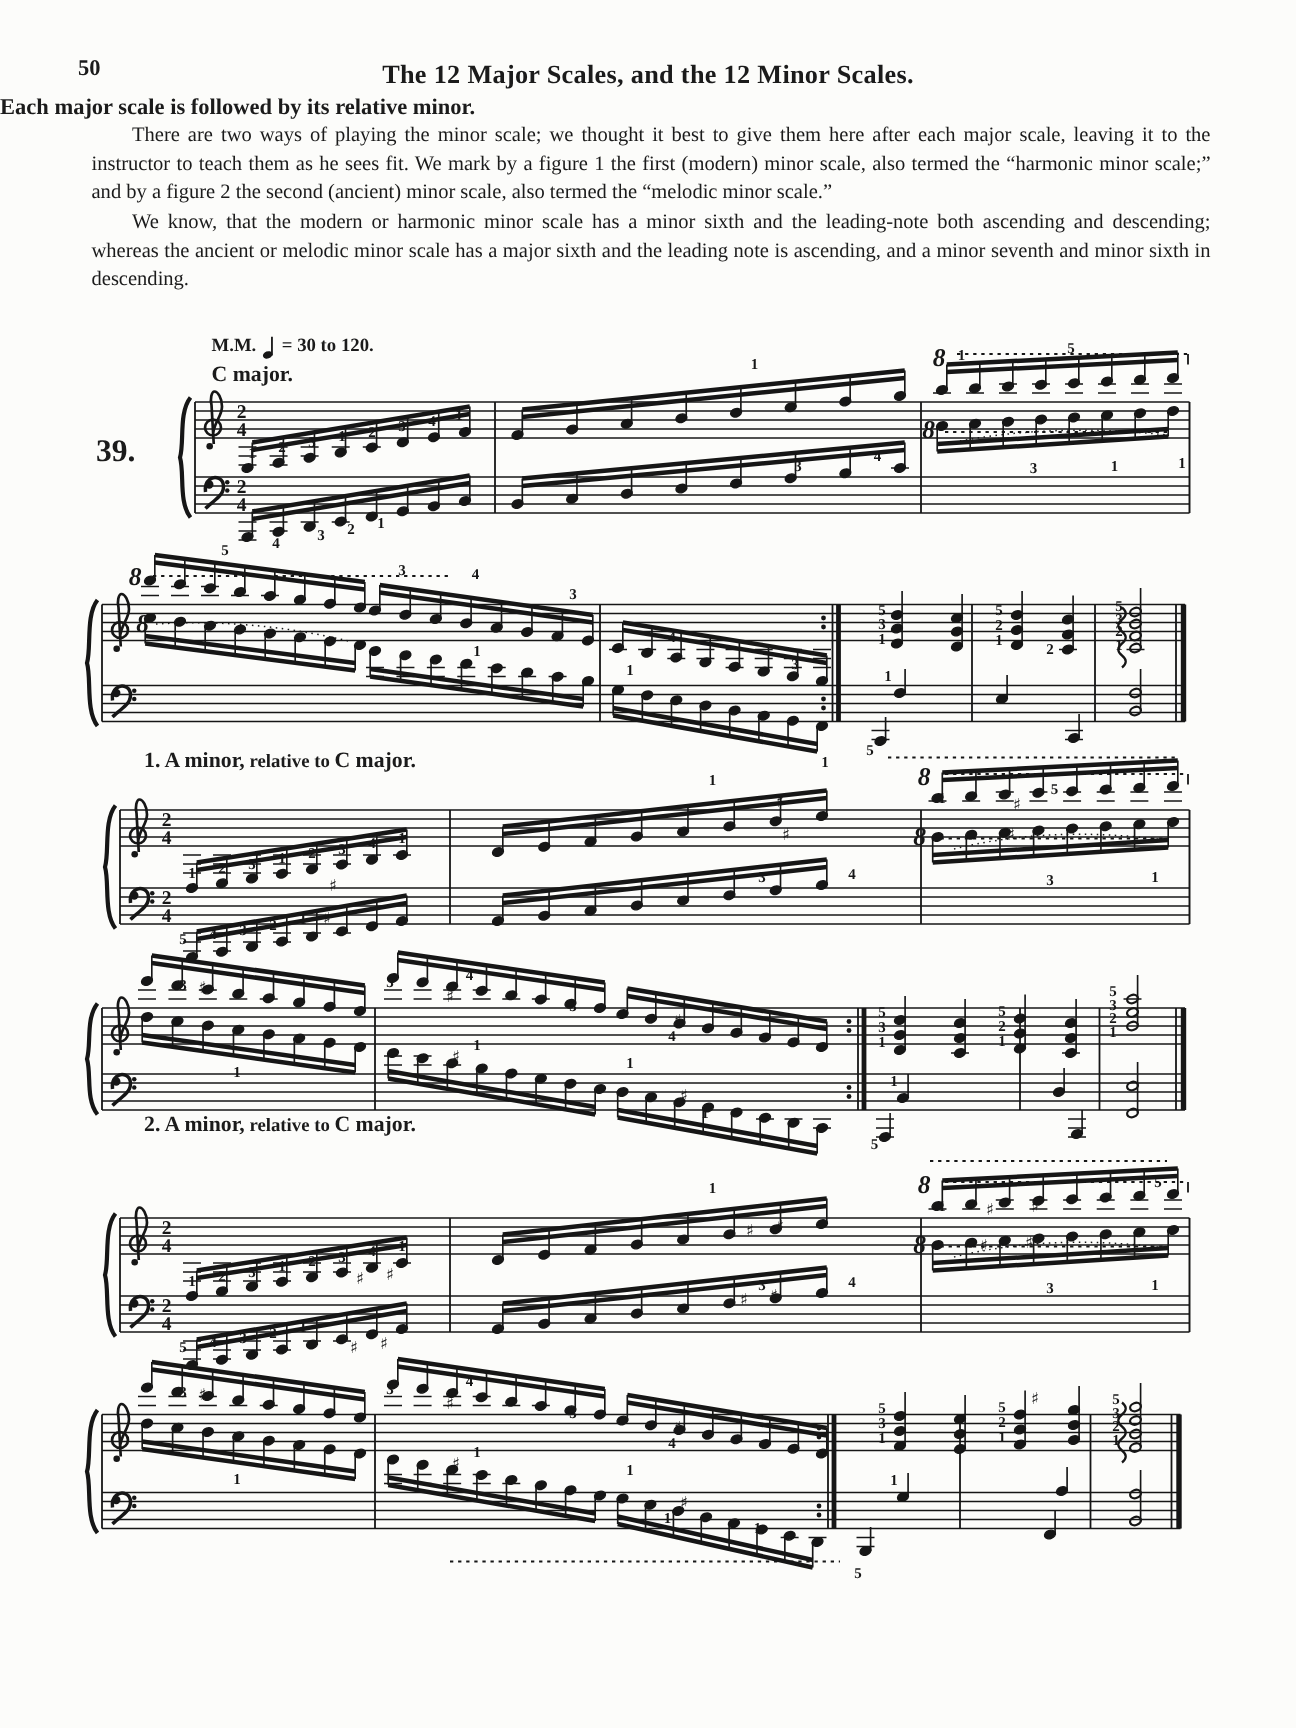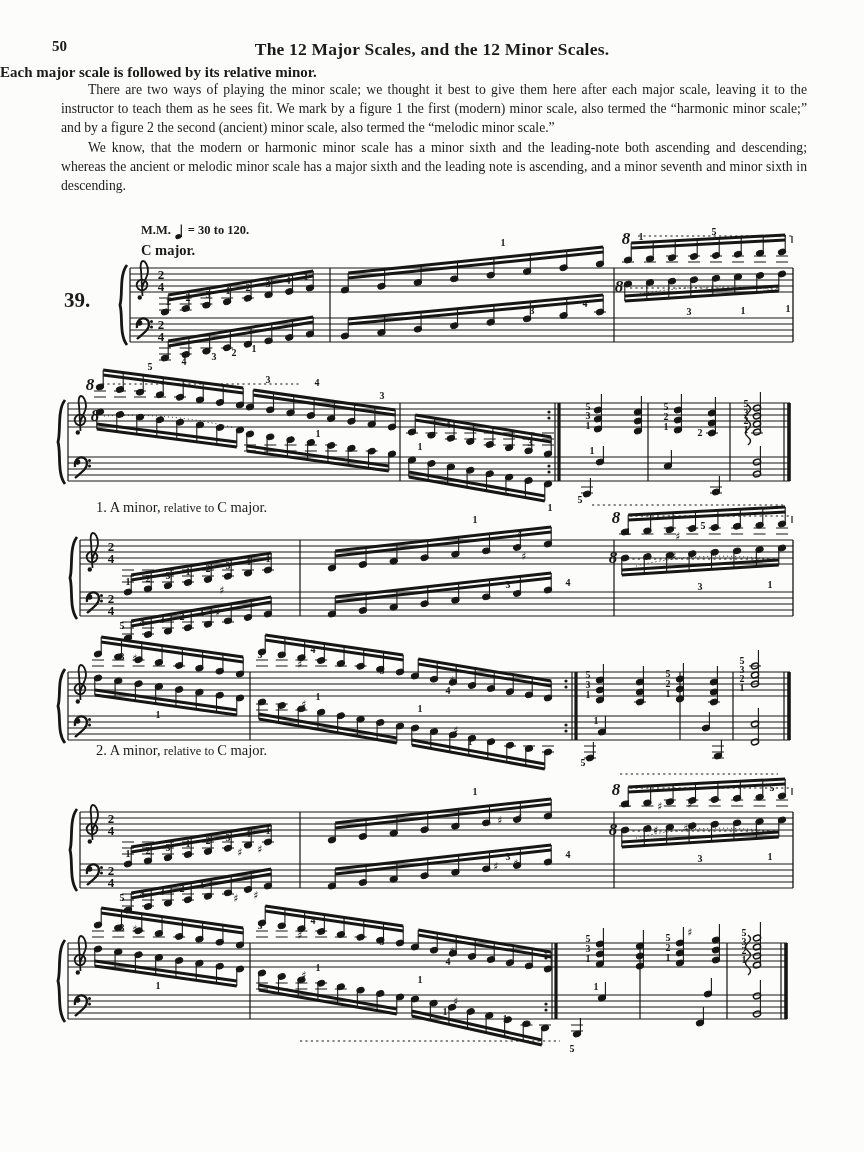--- a/index.html
+++ b/index.html
@@ -7,21 +7,21 @@
        font-family:"Liberation Serif","DejaVu Serif",serif;color:#1b1b1b}
   .abs{position:absolute;white-space:nowrap}
   #pagenum{top:38px;left:52px;font-size:15px;font-weight:bold}
   #title{top:39px;left:0;width:100%;text-align:center;font-size:17.5px;font-weight:bold;letter-spacing:.2px}
   #subtitle{top:64px;left:0;width:100%;text-align:left;font-size:15px;font-weight:bold}
   #intro{position:absolute;top:80px;left:61px;width:746px;font-size:13.7px;line-height:19.2px;text-align:justify}
   #intro p{margin:0;text-indent:27px}
   #tempo{top:223px;left:141px;font-size:12.5px;font-weight:bold;display:flex;align-items:flex-start;gap:4px}
   #cmajor{top:242px;left:141px;font-size:14.5px;font-weight:bold}
   #ex39{top:288px;left:64px;font-size:21px;font-weight:bold}
-  .sec{font-weight:normal}
+  .sec{font-weight:bold}
   #sec1{top:498px;left:96px}
   #sec2{top:741px;left:96px}
   .sec .big{font-size:14.5px}
   .sec .small{font-size:12.5px}
   #music{position:absolute;left:0;top:0}
 </style>
 </head>
 <body>
 
 <div class="abs" id="pagenum">50</div>

